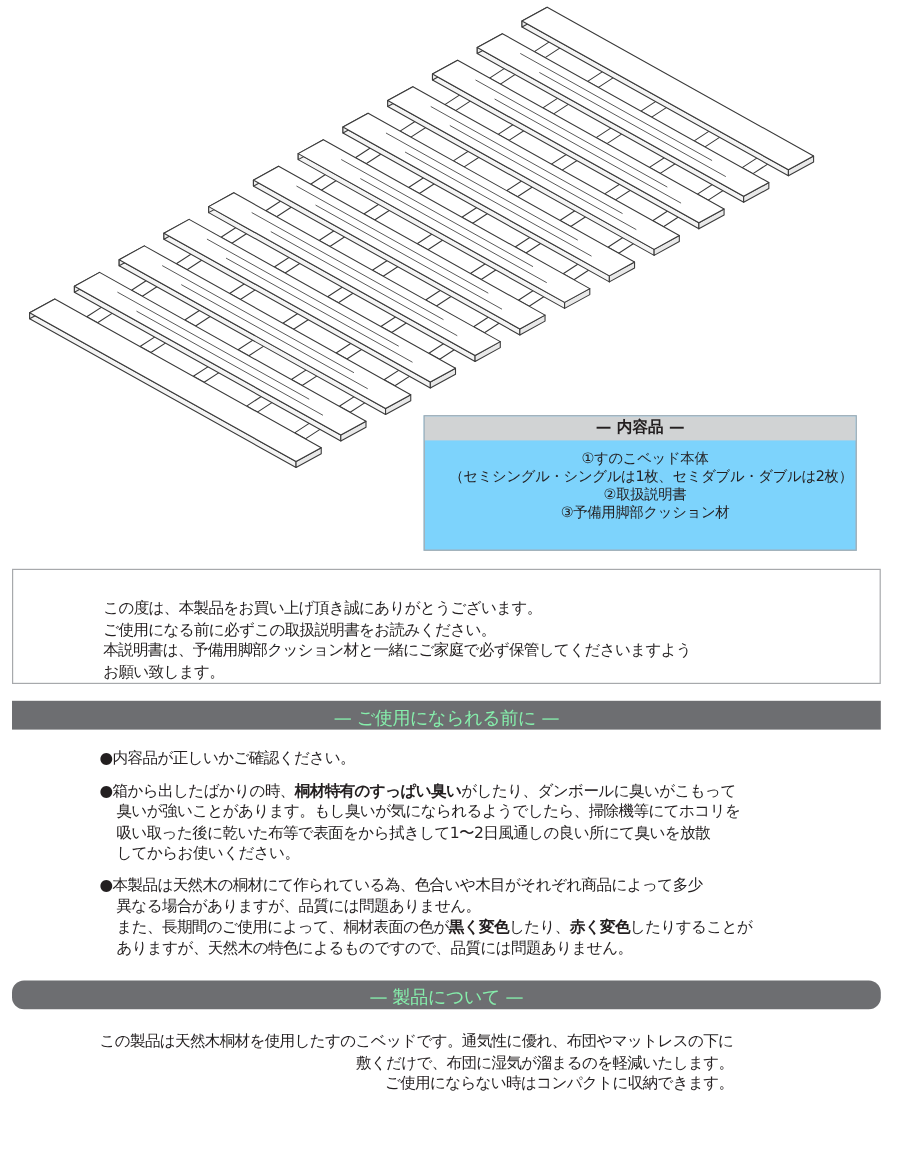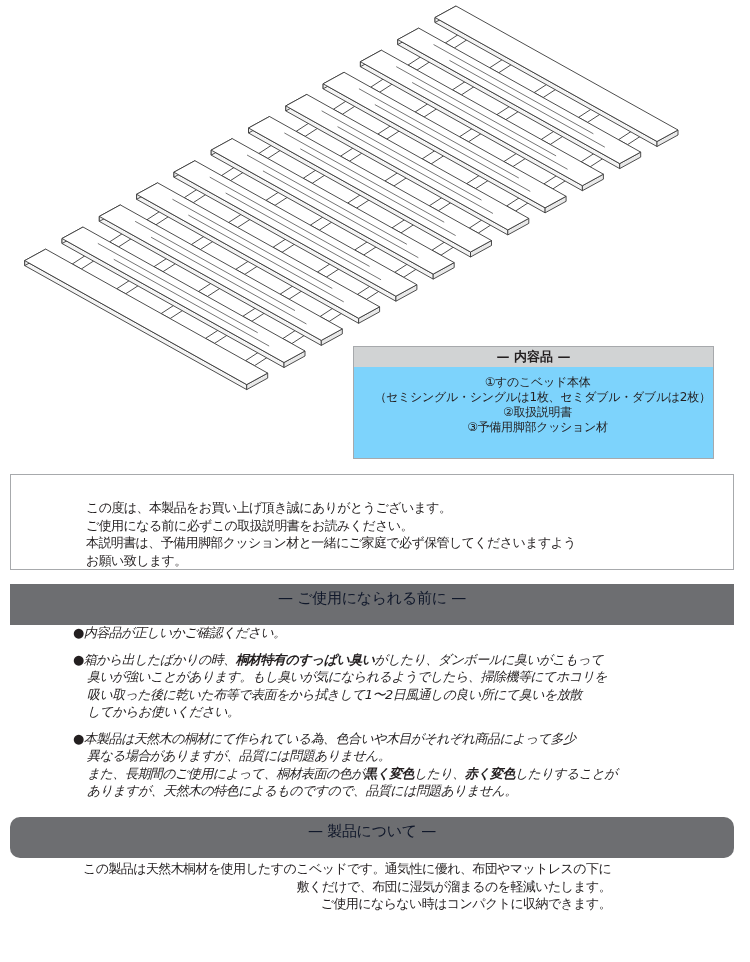--- a/index.html
+++ b/index.html
@@ -10,23 +10,23 @@
                   border: 1px solid #a7a9ac; background: #7dd3fc; box-sizing: border-box; }
   .contents-head { height: 20px; background: #d1d3d4; text-align: center;
                    font-size: 13px; font-weight: bold; line-height: 20px; color: #231f20; }
   .contents-body { padding: 8px 0 0 8px; font-size: 12px; line-height: 15px; letter-spacing: -0.3px; text-align: center; }
   .contents-body div { white-space: nowrap; }
   .contents-body .indent { padding-left: 10px; }
   .intro-box { position: absolute; left: 10px; top: 474px; width: 724px; height: 96px;
                border: 1px solid #a7a9ac; box-sizing: border-box; }
   .intro-text { position: absolute; left: 75px; top: 24px; font-size: 13px; line-height: 17.5px;
                 letter-spacing: -0.6px; white-space: nowrap; }
-  .section-bar { position: absolute; left: 10px; width: 724px; height: 41px; background: #6d6e71;
-                 color: #0f172a; text-align: center; font-size: 15px; line-height: 28px; letter-spacing: -0.3px; }
-  .notes { position: absolute; left: 73px; font-size: 13px; line-height: 17.5px; letter-spacing: -0.55px; font-style: italic; }
+  .section-bar { position: absolute; left: 10px; width: 724px; height: 24px; background: #6d6e71;
+                 color: #86efac; text-align: center; font-size: 15px; line-height: 28px; letter-spacing: -0.3px; }
+  .notes { position: absolute; left: 83px; font-size: 13px; line-height: 17.5px; letter-spacing: -0.55px; }
   .note { white-space: nowrap; }
   .note .line { display: block; }
   .note .cont { padding-left: 14px; }
   .bullet { font-size: 13px; }
   b { font-weight: bold; }
   .product-text { position: absolute; left: 83px; top: 860px; font-size: 13px; line-height: 17.5px;
                   letter-spacing: -0.6px; white-space: nowrap; text-align: right; }
 </style>
 </head>
 <body>

